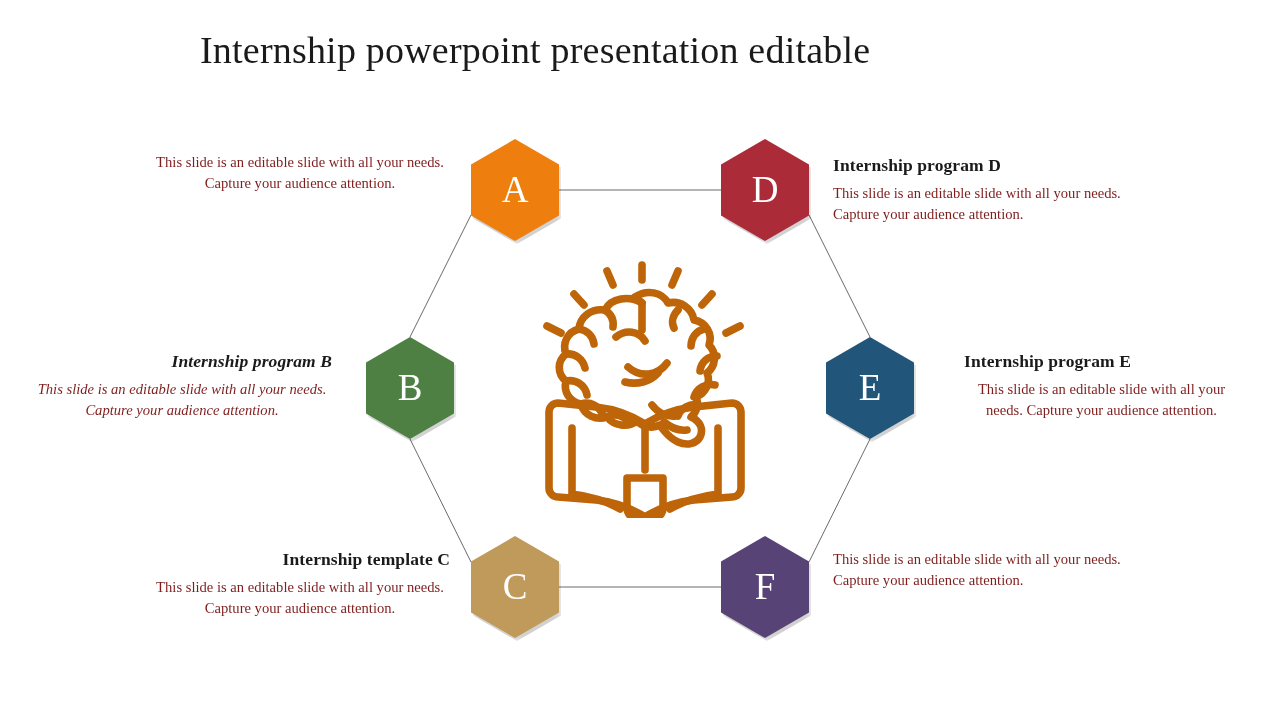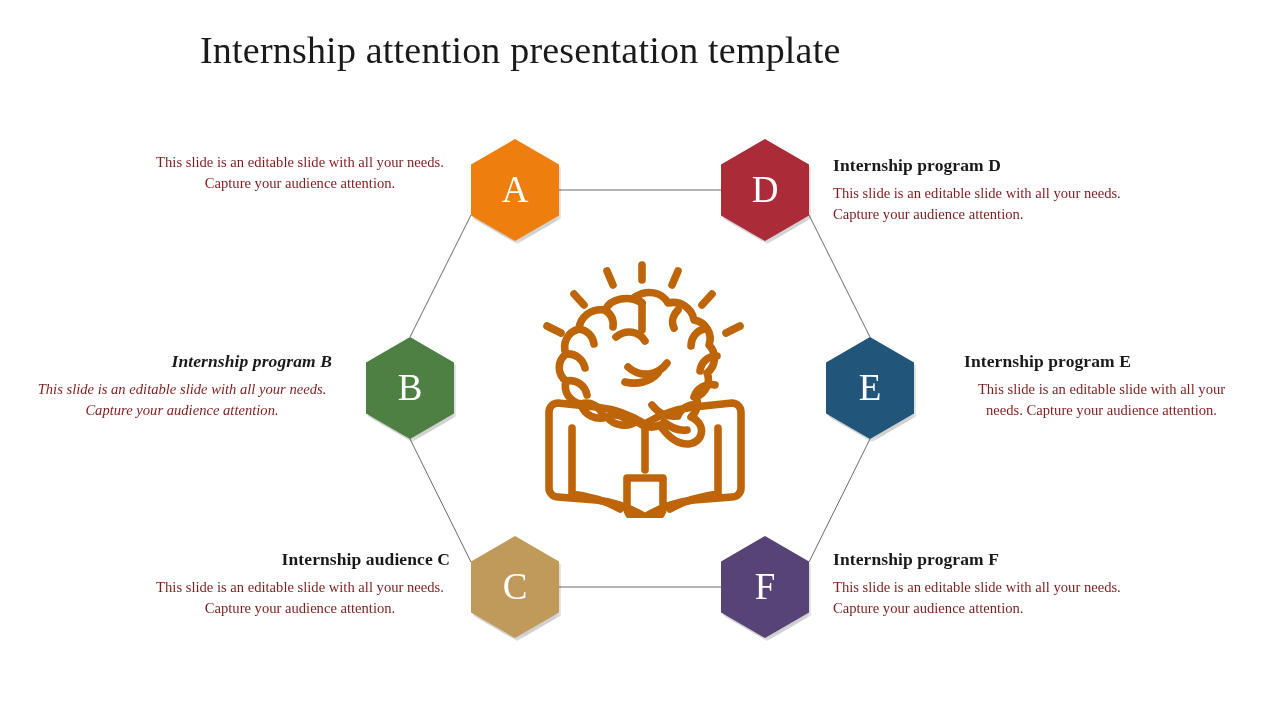--- a/index.html
+++ b/index.html
@@ -131,21 +131,21 @@
     top: 252px;
     width: 266px;
     height: 266px;
   }
 </style>
 </head>
 <body>
 
 <div id="slide" style="background: rgb(255, 255, 255);">
 
-  <div id="slide-title" style="color: rgb(26, 26, 26);">Internship attention presentation template</div>
+  <div id="slide-title" style="color: rgb(26, 26, 26);">Internship powerpoint presentation editable</div>
 
   <svg id="connectors" viewBox="0 0 1280 720" xmlns="http://www.w3.org/2000/svg">
     <g stroke="#6b6b6b" stroke-width="1" fill="none">
 
       <line x1="559" y1="190" x2="721" y2="190"></line>
 
       <line x1="471" y1="215" x2="410" y2="337"></line>
 
       <line x1="410" y1="439" x2="471" y2="562"></line>
 
@@ -265,32 +265,31 @@
   <div class="txt txt-left txt-a">
     <p class="txt-body">This slide is an editable slide with all your needs. Capture your audience attention.</p>
   </div>
 
   <div class="txt txt-left txt-b">
     <p class="txt-head">Internship program B</p>
     <p class="txt-body">This slide is an editable slide with all your needs. Capture your audience attention.</p>
   </div>
 
   <div class="txt txt-left txt-c">
-    <p class="txt-head">Internship audience C</p>
+    <p class="txt-head">Internship template C</p>
     <p class="txt-body">This slide is an editable slide with all your needs. Capture your audience attention.</p>
   </div>
 
   <div class="txt txt-right txt-d">
     <p class="txt-head">Internship program D</p>
     <p class="txt-body">This slide is an editable slide with all your needs. Capture your audience attention.</p>
   </div>
 
   <div class="txt txt-right txt-e">
     <p class="txt-head">Internship program E</p>
     <p class="txt-body">This slide is an editable slide with all your needs. Capture your audience attention.</p>
   </div>
 
   <div class="txt txt-right txt-f">
-    <p class="txt-head">Internship program F</p>
     <p class="txt-body">This slide is an editable slide with all your needs. Capture your audience attention.</p>
   </div>
 
 </div>
 
 </body></html>

